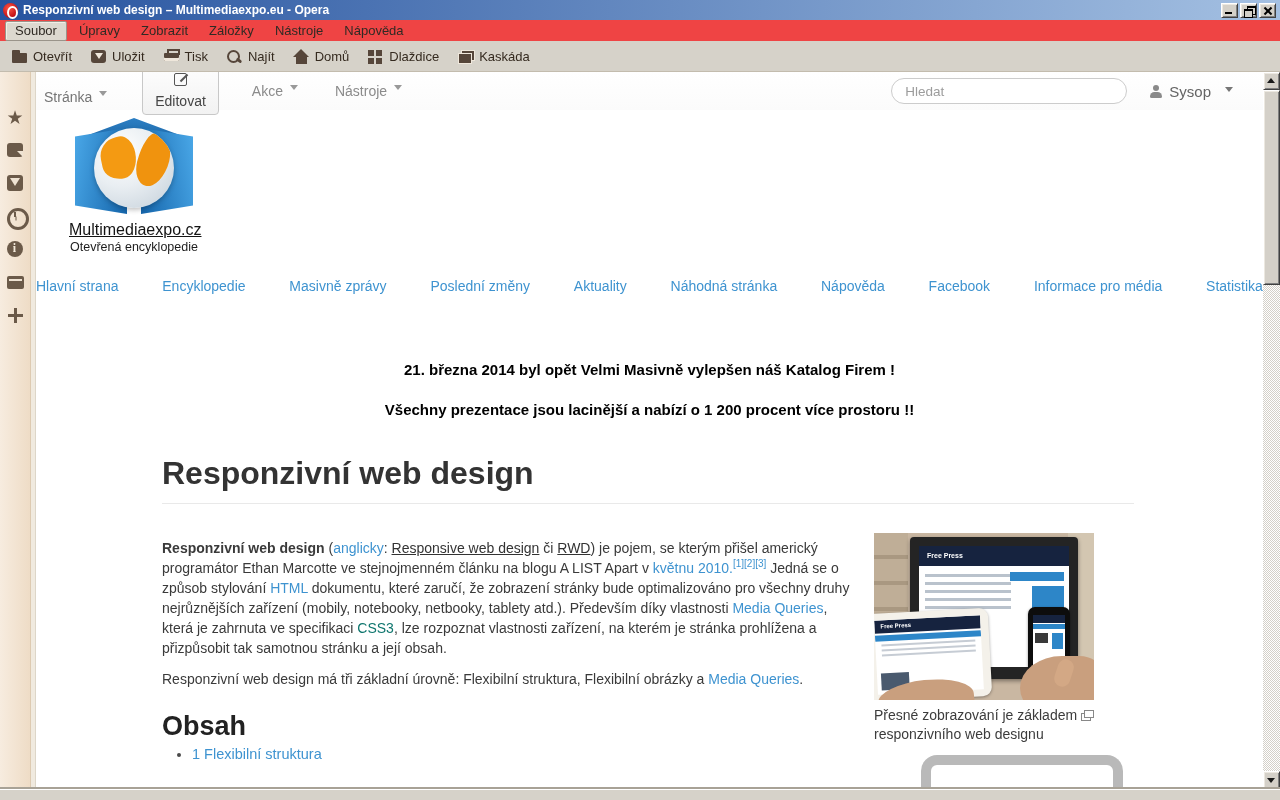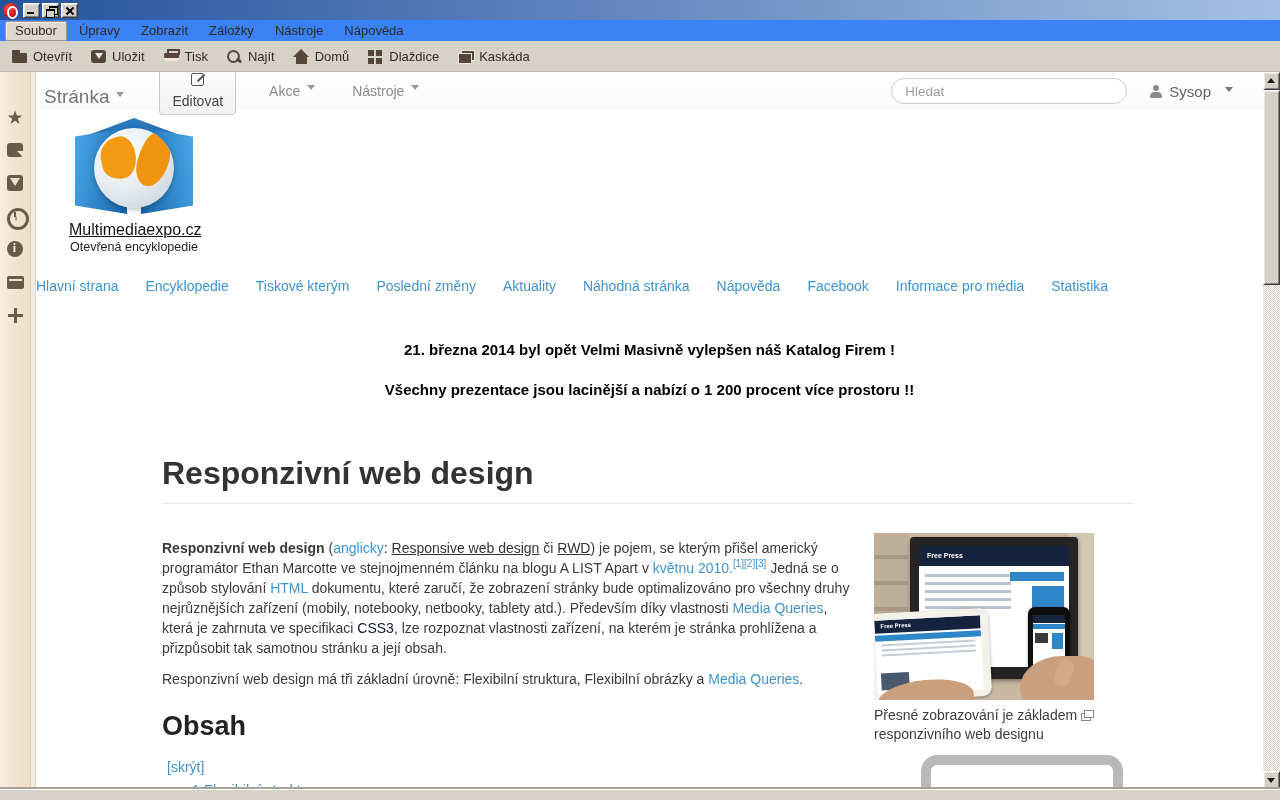--- a/index.html
+++ b/index.html
@@ -15,21 +15,21 @@
 .win-buttons { display:flex; gap:2px; padding-right:1px; }
 .win-btn { width:17px; height:15px; background:#d4d0c8; border:1px solid; border-color:#fff #404040 #404040 #fff;
   box-shadow:inset 1px 1px 0 #ece8e0, inset -1px -1px 0 #808080; position:relative; }
 .win-btn.min::after { content:""; position:absolute; left:3px; bottom:3px; width:7px; height:2px; background:#000; }
 .win-btn.restore::before { content:""; position:absolute; left:6px; top:2px; width:7px; height:6px; border:1px solid #000; border-top:2px solid #000; background:#d4d0c8; }
 .win-btn.restore::after { content:""; position:absolute; left:3px; top:5px; width:7px; height:6px; border:1px solid #000; border-top:2px solid #000; background:#d4d0c8; }
 .win-btn.close::before, .win-btn.close::after { content:""; position:absolute; left:7px; top:2px; width:2px; height:10px; background:#000; }
 .win-btn.close::before { transform:rotate(45deg); } .win-btn.close::after { transform:rotate(-45deg); }
 
 
-.menubar { position:absolute; top:20px; left:0; right:0; height:21px; background:#3b82f6; display:flex; align-items:center; padding-left:5px; gap:3px; font-size:13px; color:#2f2a24; }
+.menubar { position:absolute; top:20px; left:0; right:0; height:21px; background:#ef4444; display:flex; align-items:center; padding-left:5px; gap:3px; font-size:13px; color:#2f2a24; }
 .menu-item { padding:1px 9px 2px; }
 .menu-item.first { border:1px solid #9a948a; border-radius:2px; background:#dcd8cf; box-shadow:inset 1px 1px 0 #f2eee6; }
 
 
 .toolbar { position:absolute; top:41px; left:0; right:0; height:31px; background:#d6d2c9; border-bottom:1px solid #c3bcae; display:flex; align-items:center; padding-left:9px; gap:14px; font-size:13px; color:#352a1f; }
 .tool { display:flex; align-items:center; gap:5px; padding:2px 2px; }
 .ticon { position:relative; width:17px; height:15px; flex:0 0 auto; }
 .ic-folder::before { content:""; position:absolute; left:1px; top:1px; width:8px; height:4px; background:#56463a; border-radius:1px 1px 0 0; }
 .ic-folder::after { content:""; position:absolute; left:1px; top:4px; width:15px; height:10px; background:#56463a; border-radius:1px; }
 .ic-save::before { content:""; position:absolute; left:1px; top:1px; width:15px; height:13px; background:#56463a; border-radius:3px; }
@@ -61,21 +61,21 @@
 .si-window::after { content:""; position:absolute; left:3px; top:6px; width:13px; height:1.5px; background:#efe3d3; box-shadow:10px -1.5px 0 -11px #efe3d3; }
 .si-plus::before { content:""; position:absolute; left:2px; top:8px; width:15px; height:3px; background:#6b5a49; }
 .si-plus::after { content:""; position:absolute; left:8px; top:2px; width:3px; height:15px; background:#6b5a49; }
 
 .splitter { width:5px; background:#f0eadf; border-right:1px solid #ddd6c8; }
 .viewport { flex:1; background:#fff; position:relative; overflow:hidden; }
 
 
 .wikibar { height:38px; display:flex; align-items:center; padding:0 0 0 8px; background:linear-gradient(#fff,#fbfbfb); }
 .caret { display:inline-block; width:0; height:0; border:4px solid transparent; border-top:5px solid #999; margin-left:7px; vertical-align:2px; }
-.wb-page { font-size:19px; color:#757575;margin-top:12px; }
+.wb-page { font-size:14px; color:#757575;margin-top:12px; }
 .edit-btn { margin-left:35px; border:1px solid #c8c8c8; border-radius:4px; padding:5px 12px; font-size:14px; color:#454545; background:linear-gradient(#fdfdfd,#f2f2f2); display:flex; align-items:center; gap:7px;flex-direction:column; }
 .edit-icon { width:13px; height:13px; border:1px solid #555; border-radius:2px; position:relative; display:inline-block; }
 .edit-icon::after { content:""; position:absolute; right:-3px; top:3px; width:10px; height:2px; background:#555; transform:rotate(-45deg); }
 .wb-menu { margin-left:33px; font-size:14px; color:#8b8b8b; }
 .wb-menu.tools { margin-left:37px; }
 .search-input { margin-left:auto; width:236px; height:26px; border:1px solid #ccc; border-radius:13px; padding:8px 13px; font-size:13.5px; color:#555; outline:none; font-family:"Liberation Sans",sans-serif; background:#fff; }
 .search-input::placeholder { color:#9c9c9c; }
 .wb-user { margin:0 30px 0 22px; display:flex; align-items:center; gap:7px; font-size:15px; color:#646464; }
 .person-icon { width:13px; height:13px; position:relative; display:inline-block; }
 .person-icon::before { content:""; position:absolute; top:0; left:3.5px; width:6px; height:6px; border-radius:50%; background:#8a8a8a; }
@@ -87,37 +87,37 @@
 .logo-art { position:relative; width:118px; height:98px; margin:0 auto; }
 .book-top { position:absolute; left:6px; top:0; width:106px; height:36px; background:linear-gradient(#2c7fc4,#155a96); clip-path:polygon(0 55%,50% 0,100% 55%,100% 100%,50% 45%,0 100%); }
 .book-left { position:absolute; left:0; top:10px; width:52px; height:86px; background:linear-gradient(100deg,#4aa8e8,#1565ab); clip-path:polygon(0 10%,100% 0,100% 100%,0 90%); }
 .book-right { position:absolute; right:0; top:10px; width:52px; height:86px; background:linear-gradient(260deg,#4aa8e8,#1565ab); clip-path:polygon(0 0,100% 10%,100% 90%,0 100%); }
 .globe { position:absolute; left:19px; top:10px; width:80px; height:80px; border-radius:50%; background:radial-gradient(circle at 35% 30%,#fff 0%,#e9eef2 45%,#c2ced8 100%); box-shadow:0 2px 5px rgba(0,0,0,.25); overflow:hidden; }
 .globe::before { content:""; position:absolute; left:7px; top:9px; width:35px; height:42px; background:#f49a12; border-radius:60% 40% 50% 60%/50% 50% 60% 40%; transform:rotate(-12deg); }
 .globe::after { content:""; position:absolute; right:5px; top:5px; width:31px; height:54px; background:#f0930e; border-radius:40% 60% 55% 45%/60% 45% 55% 40%; transform:rotate(14deg); }
 .logo-site { display:inline-block; margin-top:5px; font-size:16px; color:#141414; text-decoration:underline; }
 .logo-tagline { margin-top:1px; font-size:12.5px; color:#1d1d1d; }
 
-.nav { position:absolute; top:206px; left:0; right:8px; display:flex; justify-content:flex-start; gap:27px; font-size:14px; }
+.nav { position:absolute; top:206px; left:0; right:0; display:flex; justify-content:space-between; gap:27px; font-size:14px; }
 .nav span { color:#3e93d0; cursor:pointer; }
 
-.ann { position:absolute; left:0; right:0; text-align:center; font-size:15px; font-weight:bold; color:#000; }
+.ann { position:absolute; left:0; right:0; text-align:center; font-size:15px; font-weight:bold; color:#000;margin-top:20px; }
 .ann.one { top:269px; } .ann.two { top:309px; }
 
 .article { position:absolute; top:383px; left:126px; width:972px; font-size:14px; line-height:20px; color:#3a3a3a; }
 .article h1 { font-size:32px; line-height:36px; font-weight:bold; color:#333; padding-bottom:12px; border-bottom:1px solid #e9e9e9; }
 .fig1 { float:right; width:260px; margin:29px 0 6px 16px; }
 .fig-caption { margin-top:6px; font-size:14px; line-height:19px; color:#3c3c3c; }
 .magnify-icon { display:inline-block; width:13px; height:11px; position:relative; margin-left:4px; vertical-align:-1px; }
 .magnify-icon::before { content:""; position:absolute; left:0; bottom:0; width:8px; height:6px; border:1px solid #888; background:#fff; }
 .magnify-icon::after { content:""; position:absolute; right:0; top:0; width:8px; height:6px; border:1px solid #888; background:#fff; }
 .p1 { margin-top:34px; }
 .p2 { margin-top:11px; }
 a.blue { color:#3e93d0; text-decoration:none; cursor:pointer; }
-a.red { color:#0f172a; text-decoration:none; cursor:pointer; }
+a.red { color:#0f766e; text-decoration:none; cursor:pointer; }
 a.ulink { color:#333; text-decoration:underline; cursor:pointer; }
 sup.ref { font-size:10px; vertical-align:super; line-height:0; color:#3e93d0; cursor:pointer; }
 .article h2 { margin-top:22px; font-size:27px; line-height:30px; font-weight:bold; color:#222; }
 .toc-hide { margin-top:16px; margin-left:5px; font-size:14px; }
 .toc-list { margin-top:4px; padding-left:30px; color:#4a4a4a; }
 .toc-list li { font-size:14.5px; line-height:19px; }
 
 
 .photo { position:relative; width:220px; height:167px; background:#c9b7a2; overflow:hidden; cursor:pointer; }
 .wall-l { position:absolute; left:0; top:0; width:34px; height:100%; background:repeating-linear-gradient(#bfae97 0 22px,#a99881 22px 26px); }
@@ -164,20 +164,21 @@
 
 .statusbar { position:absolute; left:0; right:0; bottom:0; height:11px; background:#d6d2c9; border-top:1px solid #fff; box-shadow:0 -2px 0 #a8a296; }
 </style>
 </head>
 <body>
 
 <div class="window">
 
   <div class="titlebar">
     <span class="opera-icon"></span>
+    <span class="title-text">Responzivní web design – Multimediaexpo.eu - Opera</span>
     <span class="win-buttons">
       <span class="win-btn min"></span>
       <span class="win-btn restore"></span>
       <span class="win-btn close"></span>
     </span>
   </div>
 
   <div class="menubar">
     <span class="menu-item first">Soubor</span>
     <span class="menu-item">Úpravy</span>
@@ -256,21 +257,21 @@
           <div class="book-right"></div>
           <div class="globe"></div>
         </div>
         <div><span class="logo-site">Multimediaexpo.cz</span></div>
         <div class="logo-tagline">Otevřená encyklopedie</div>
       </div>
 
       <div class="nav">
         <span>Hlavní strana</span>
         <span>Encyklopedie</span>
-        <span>Tiskové kterým</span>
+        <span>Masivně zprávy</span>
         <span>Poslední změny</span>
         <span>Aktuality</span>
         <span>Náhodná stránka</span>
         <span>Nápověda</span>
         <span>Facebook</span>
         <span>Informace pro média</span>
         <span>Statistika</span>
       </div>
 
       <div class="ann one">21. března 2014 byl opět Velmi Masivně vylepšen náš Katalog Firem !</div>
@@ -325,21 +326,20 @@
 
         <div class="p2"><span>Responzivní web design má tři základní úrovně: Flexibilní struktura, Flexibilní obrázky a </span><a class="blue">Media Queries</a><span>.</span></div>
 
         <div class="fig2">
           <div class="tablet-frame">
             
           </div>
         </div>
 
         <h2>Obsah</h2>
-        <div class="toc-hide"><a class="blue">[skrýt]</a></div>
         <ul class="toc-list">
           <li><a class="blue">1 Flexibilní struktura</a></li>
         </ul>
       </div>
 
     </div>
 
     <div class="scrollbar">
       <div class="sb-btn sb-up"></div>
       <div class="sb-thumb"></div>

